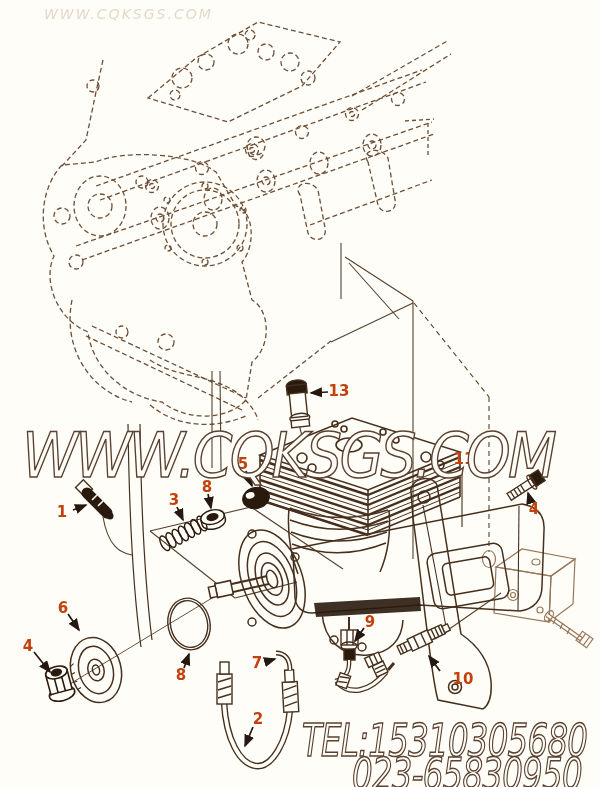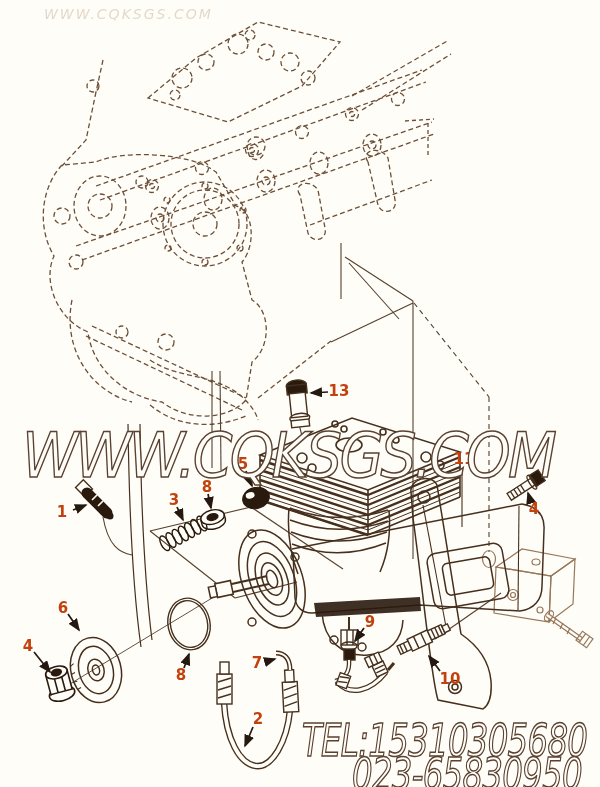--- a/index.html
+++ b/index.html
@@ -367,21 +367,21 @@
 
   <span class="co" style="left:62px;top:512px">1</span>
   <span class="co" style="left:258px;top:719px">2</span>
   <span class="co" style="left:174px;top:500px">3</span>
   <span class="co" style="left:28px;top:646px">4</span>
   <span class="co" style="left:243px;top:464px">5</span>
   <span class="co" style="left:63px;top:608px">6</span>
   <span class="co" style="left:257px;top:663px">7</span>
   <span class="co" style="left:207px;top:487px">8</span>
   <span class="co" style="left:370px;top:622px">9</span>
-  <span class="co" style="left:450px;top:679px">10</span>
+  <span class="co" style="left:463px;top:679px">10</span>
   <span class="co" style="left:464px;top:459px">11</span>
   <span class="co" style="left:534px;top:509px">4</span>
   <span class="co" style="left:339px;top:391px">13</span>
   <span class="co" style="left:181px;top:675px">8</span>
 
   <div class="faint">WWW.CQKSGS.COM</div>
   <div class="wm" id="wmSite">WWW.CQKSGS.COM</div>
   <div class="wm" id="wmTel1">TEL:15310305680</div>
   <div class="wm" id="wmTel2">023-65830950</div>
 

